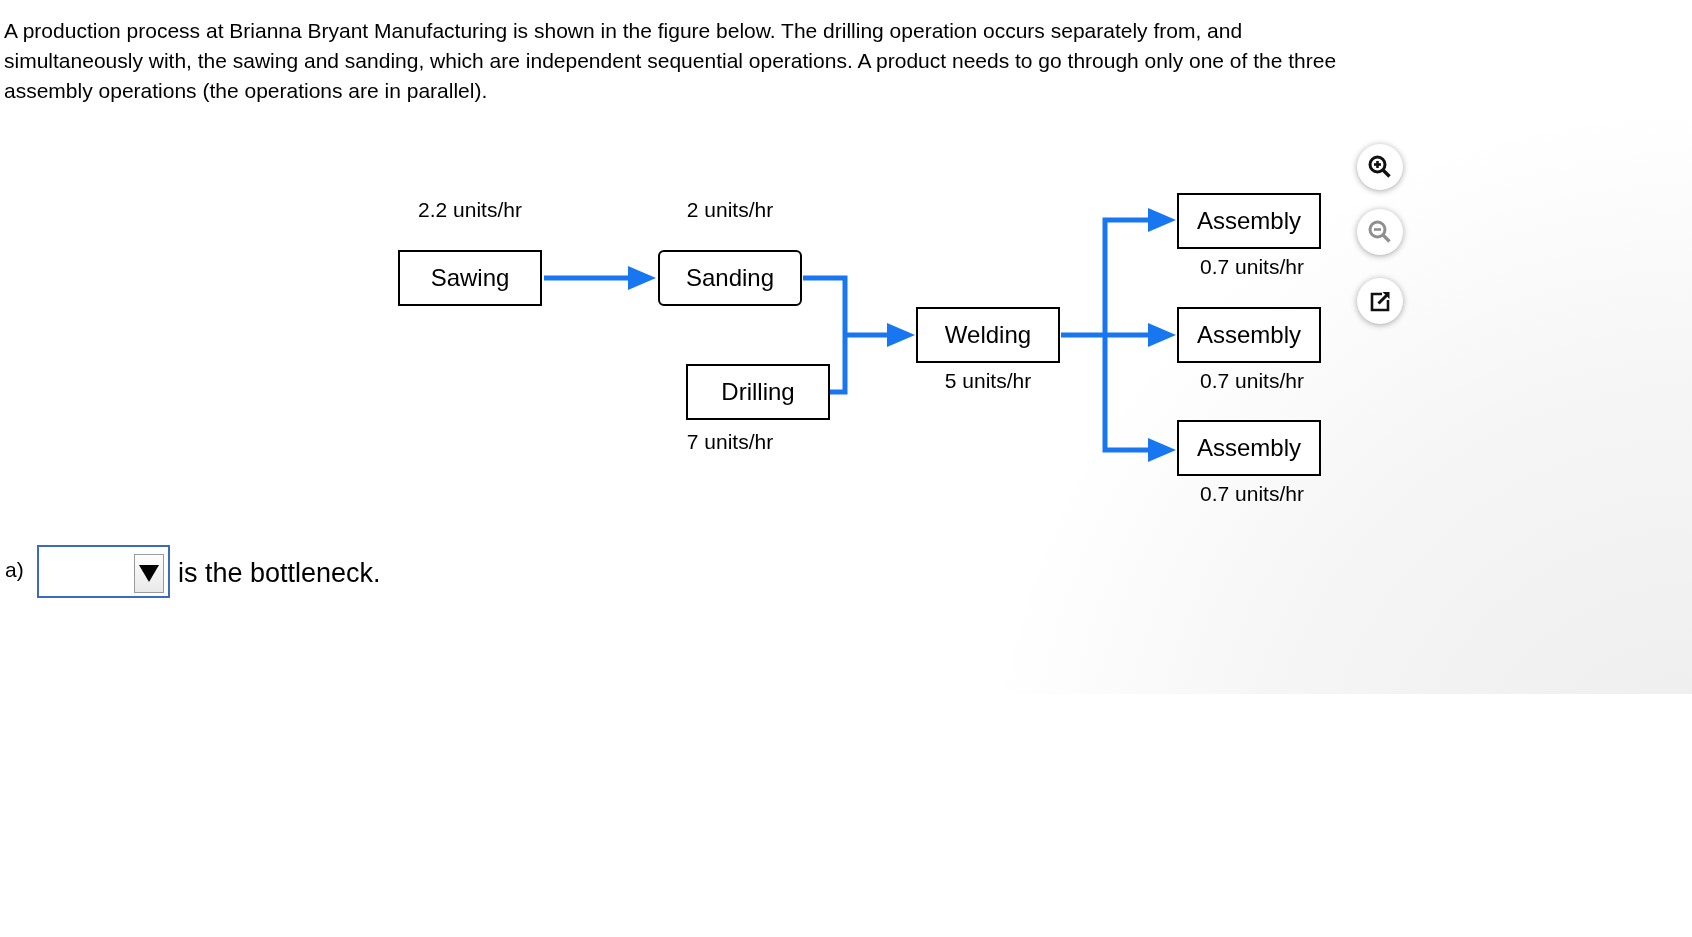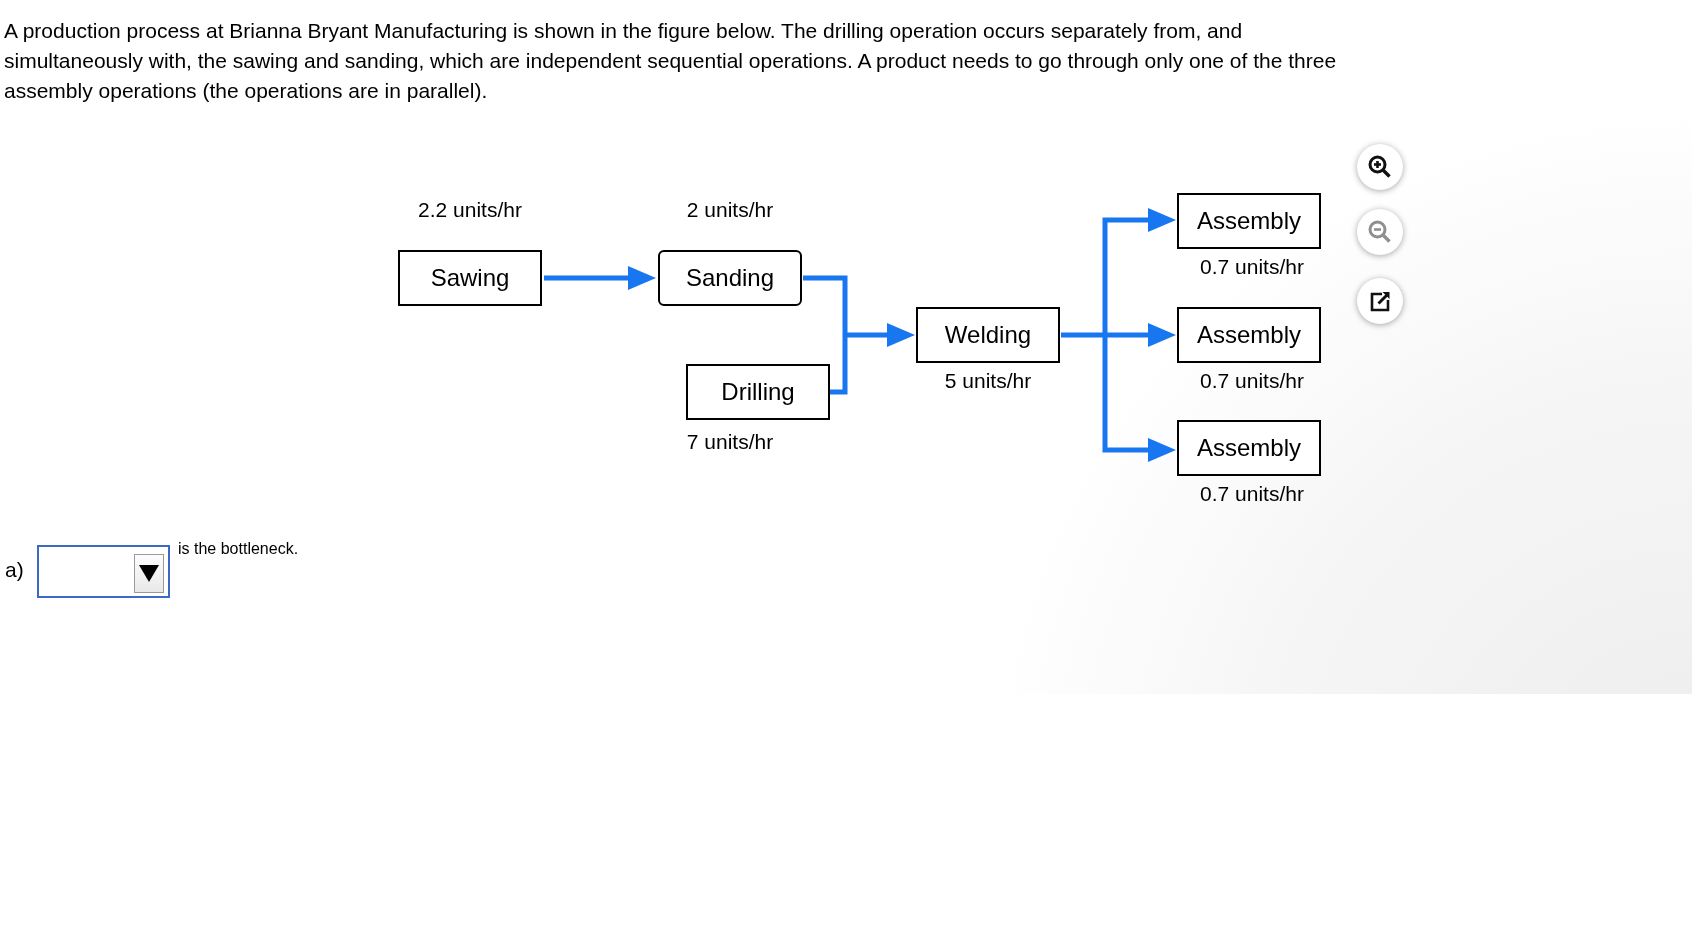--- a/index.html
+++ b/index.html
@@ -30,21 +30,21 @@
     font-size:21px; line-height:26px;
   }
   
   .icon-btn {
     position:absolute; left:1357px; width:46px; height:46px; border-radius:50%;
     background:#fff; box-shadow:0 1px 6px rgba(0,0,0,0.35);
     display:flex; align-items:center; justify-content:center; cursor:pointer;
   }
   
   #q-prefix { position:absolute; left:5px; top:558px; font-size:21px; }
-  #q-suffix { position:absolute; left:178px; top:540px; font-size:16px; }
+  #q-suffix { position:absolute; left:178px; top:558px; font-size:27px; }
   #dropdown {
     position:absolute; left:37px; top:545px; width:133px; height:53px;
     border:2px solid #3B6AC4; background:#fff; cursor:pointer;
   }
   #dropdown .value {
     position:absolute; left:6px; top:0; right:40px; bottom:0;
     font-size:21px; display:flex; align-items:center; overflow:hidden;
   }
   #dropdown .caret-box {
     position:absolute; right:4px; top:7px; width:30px; height:39px;

